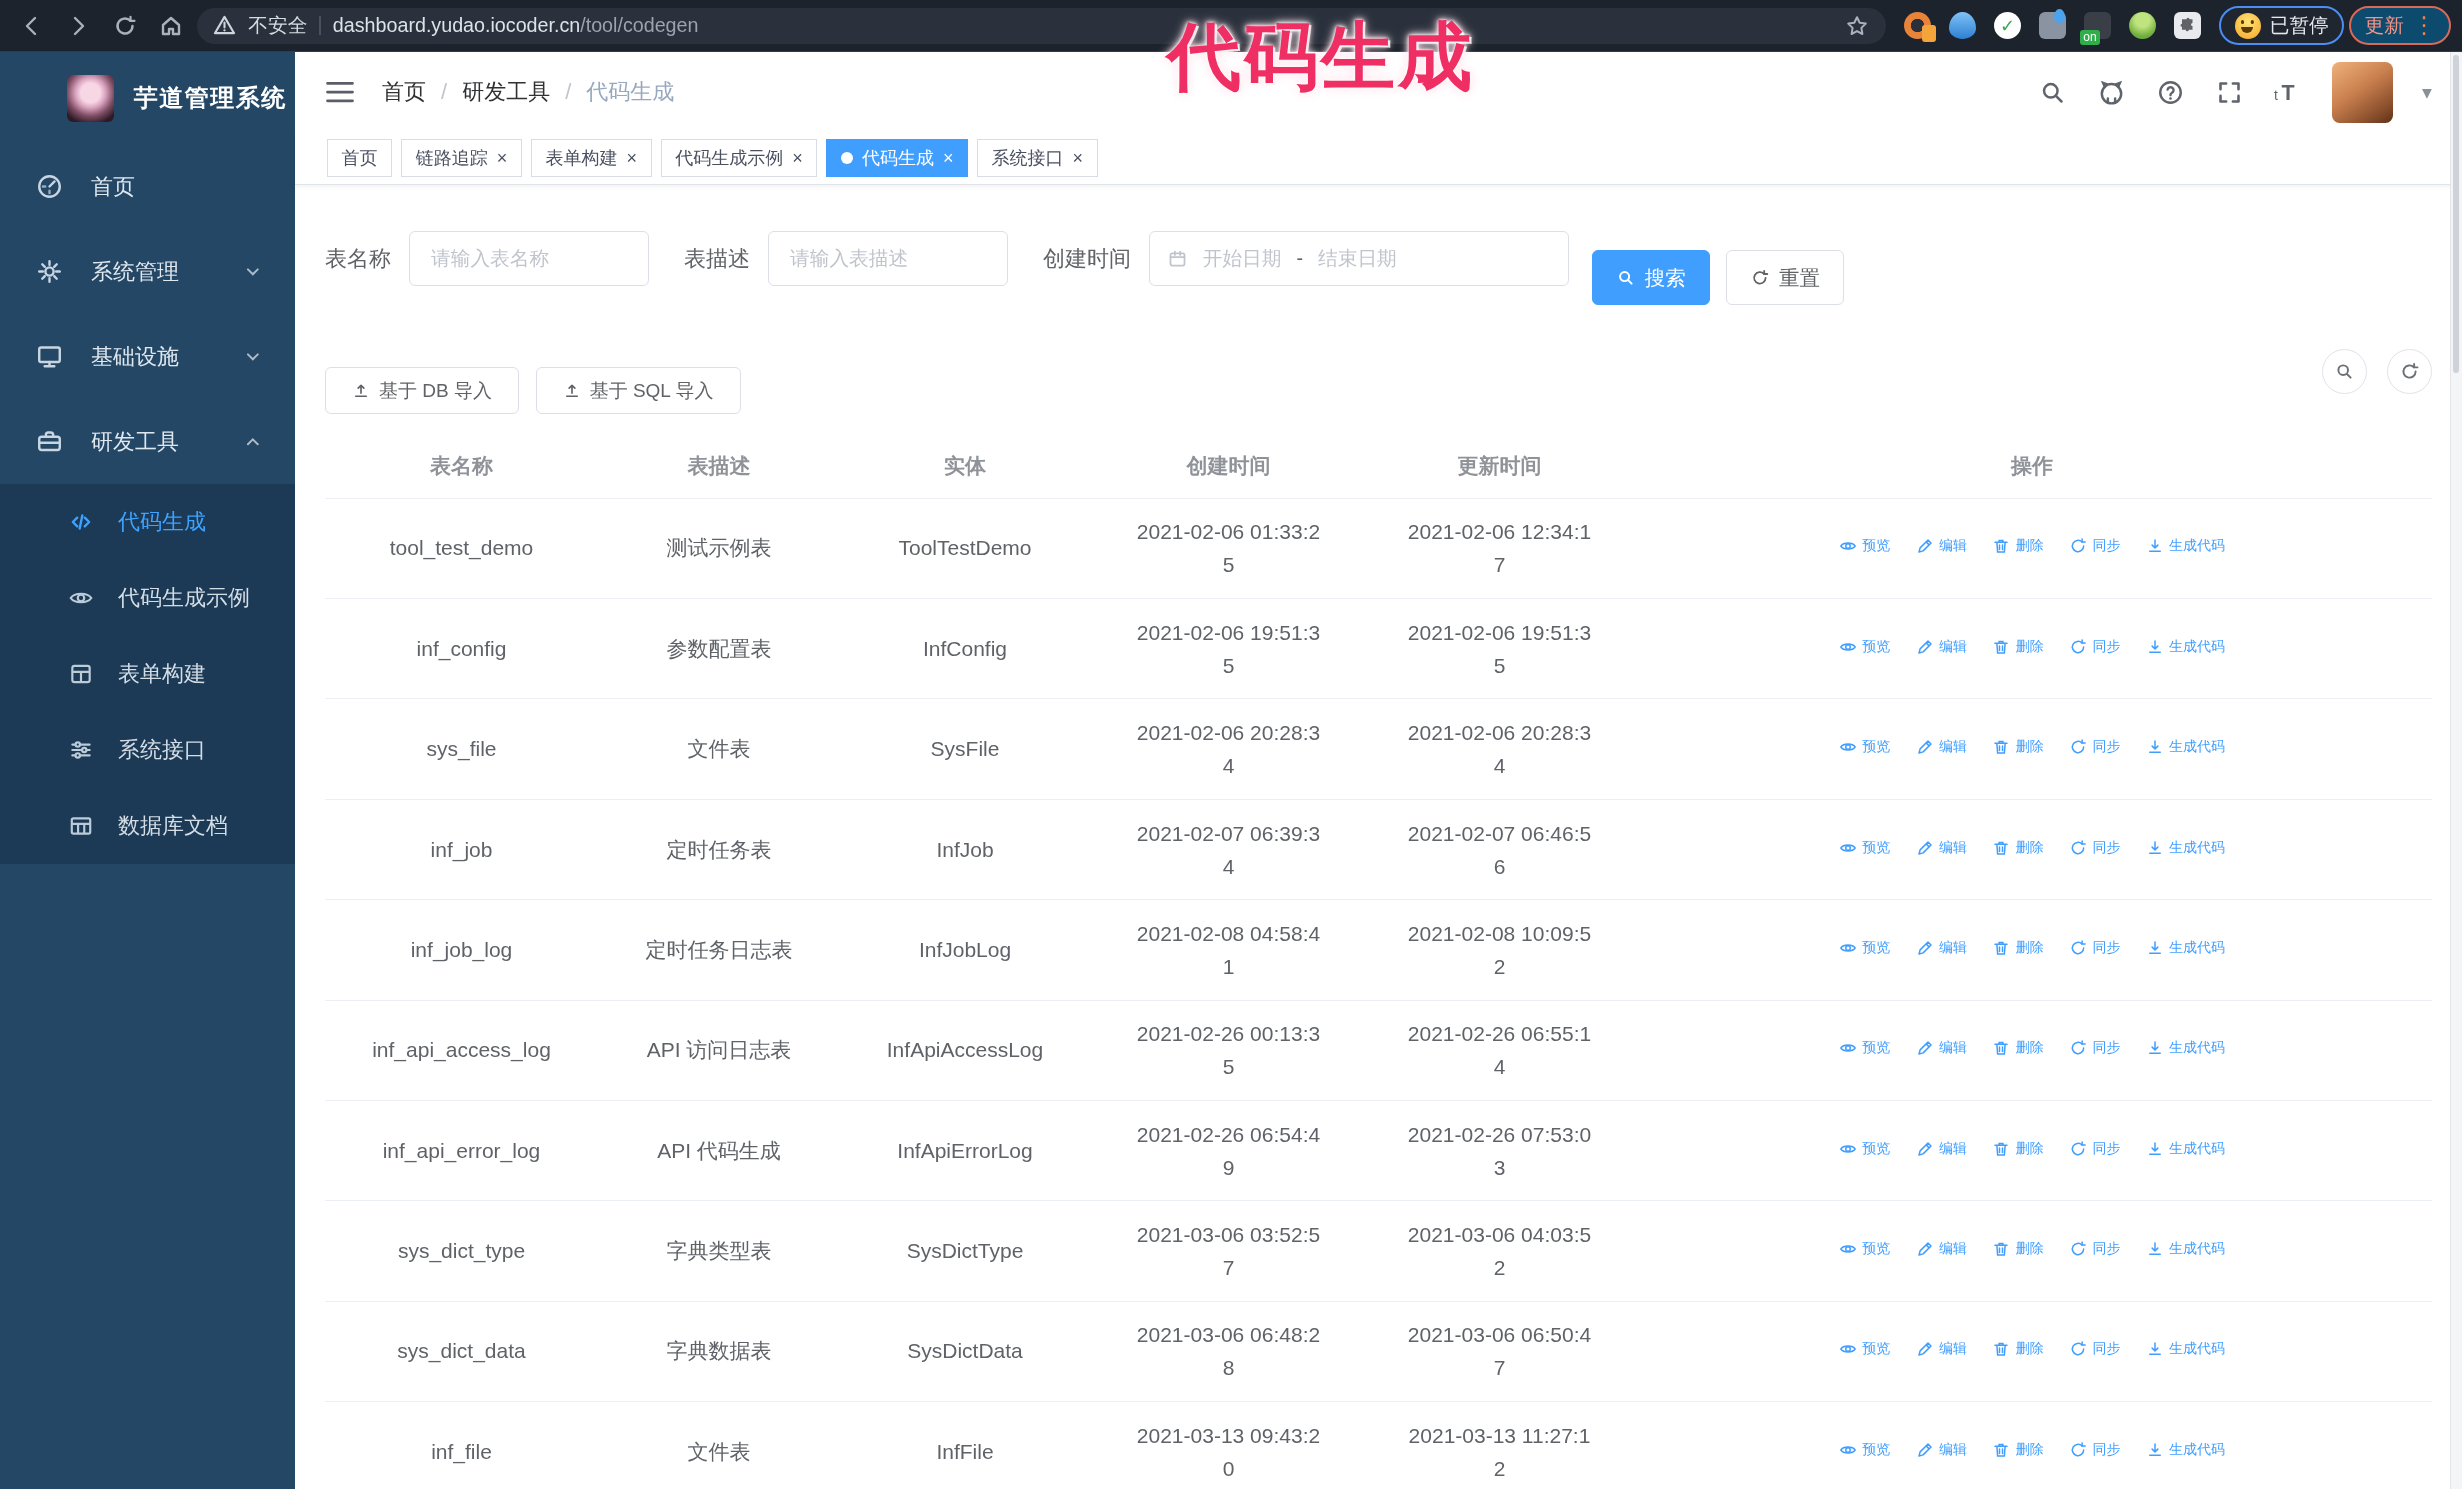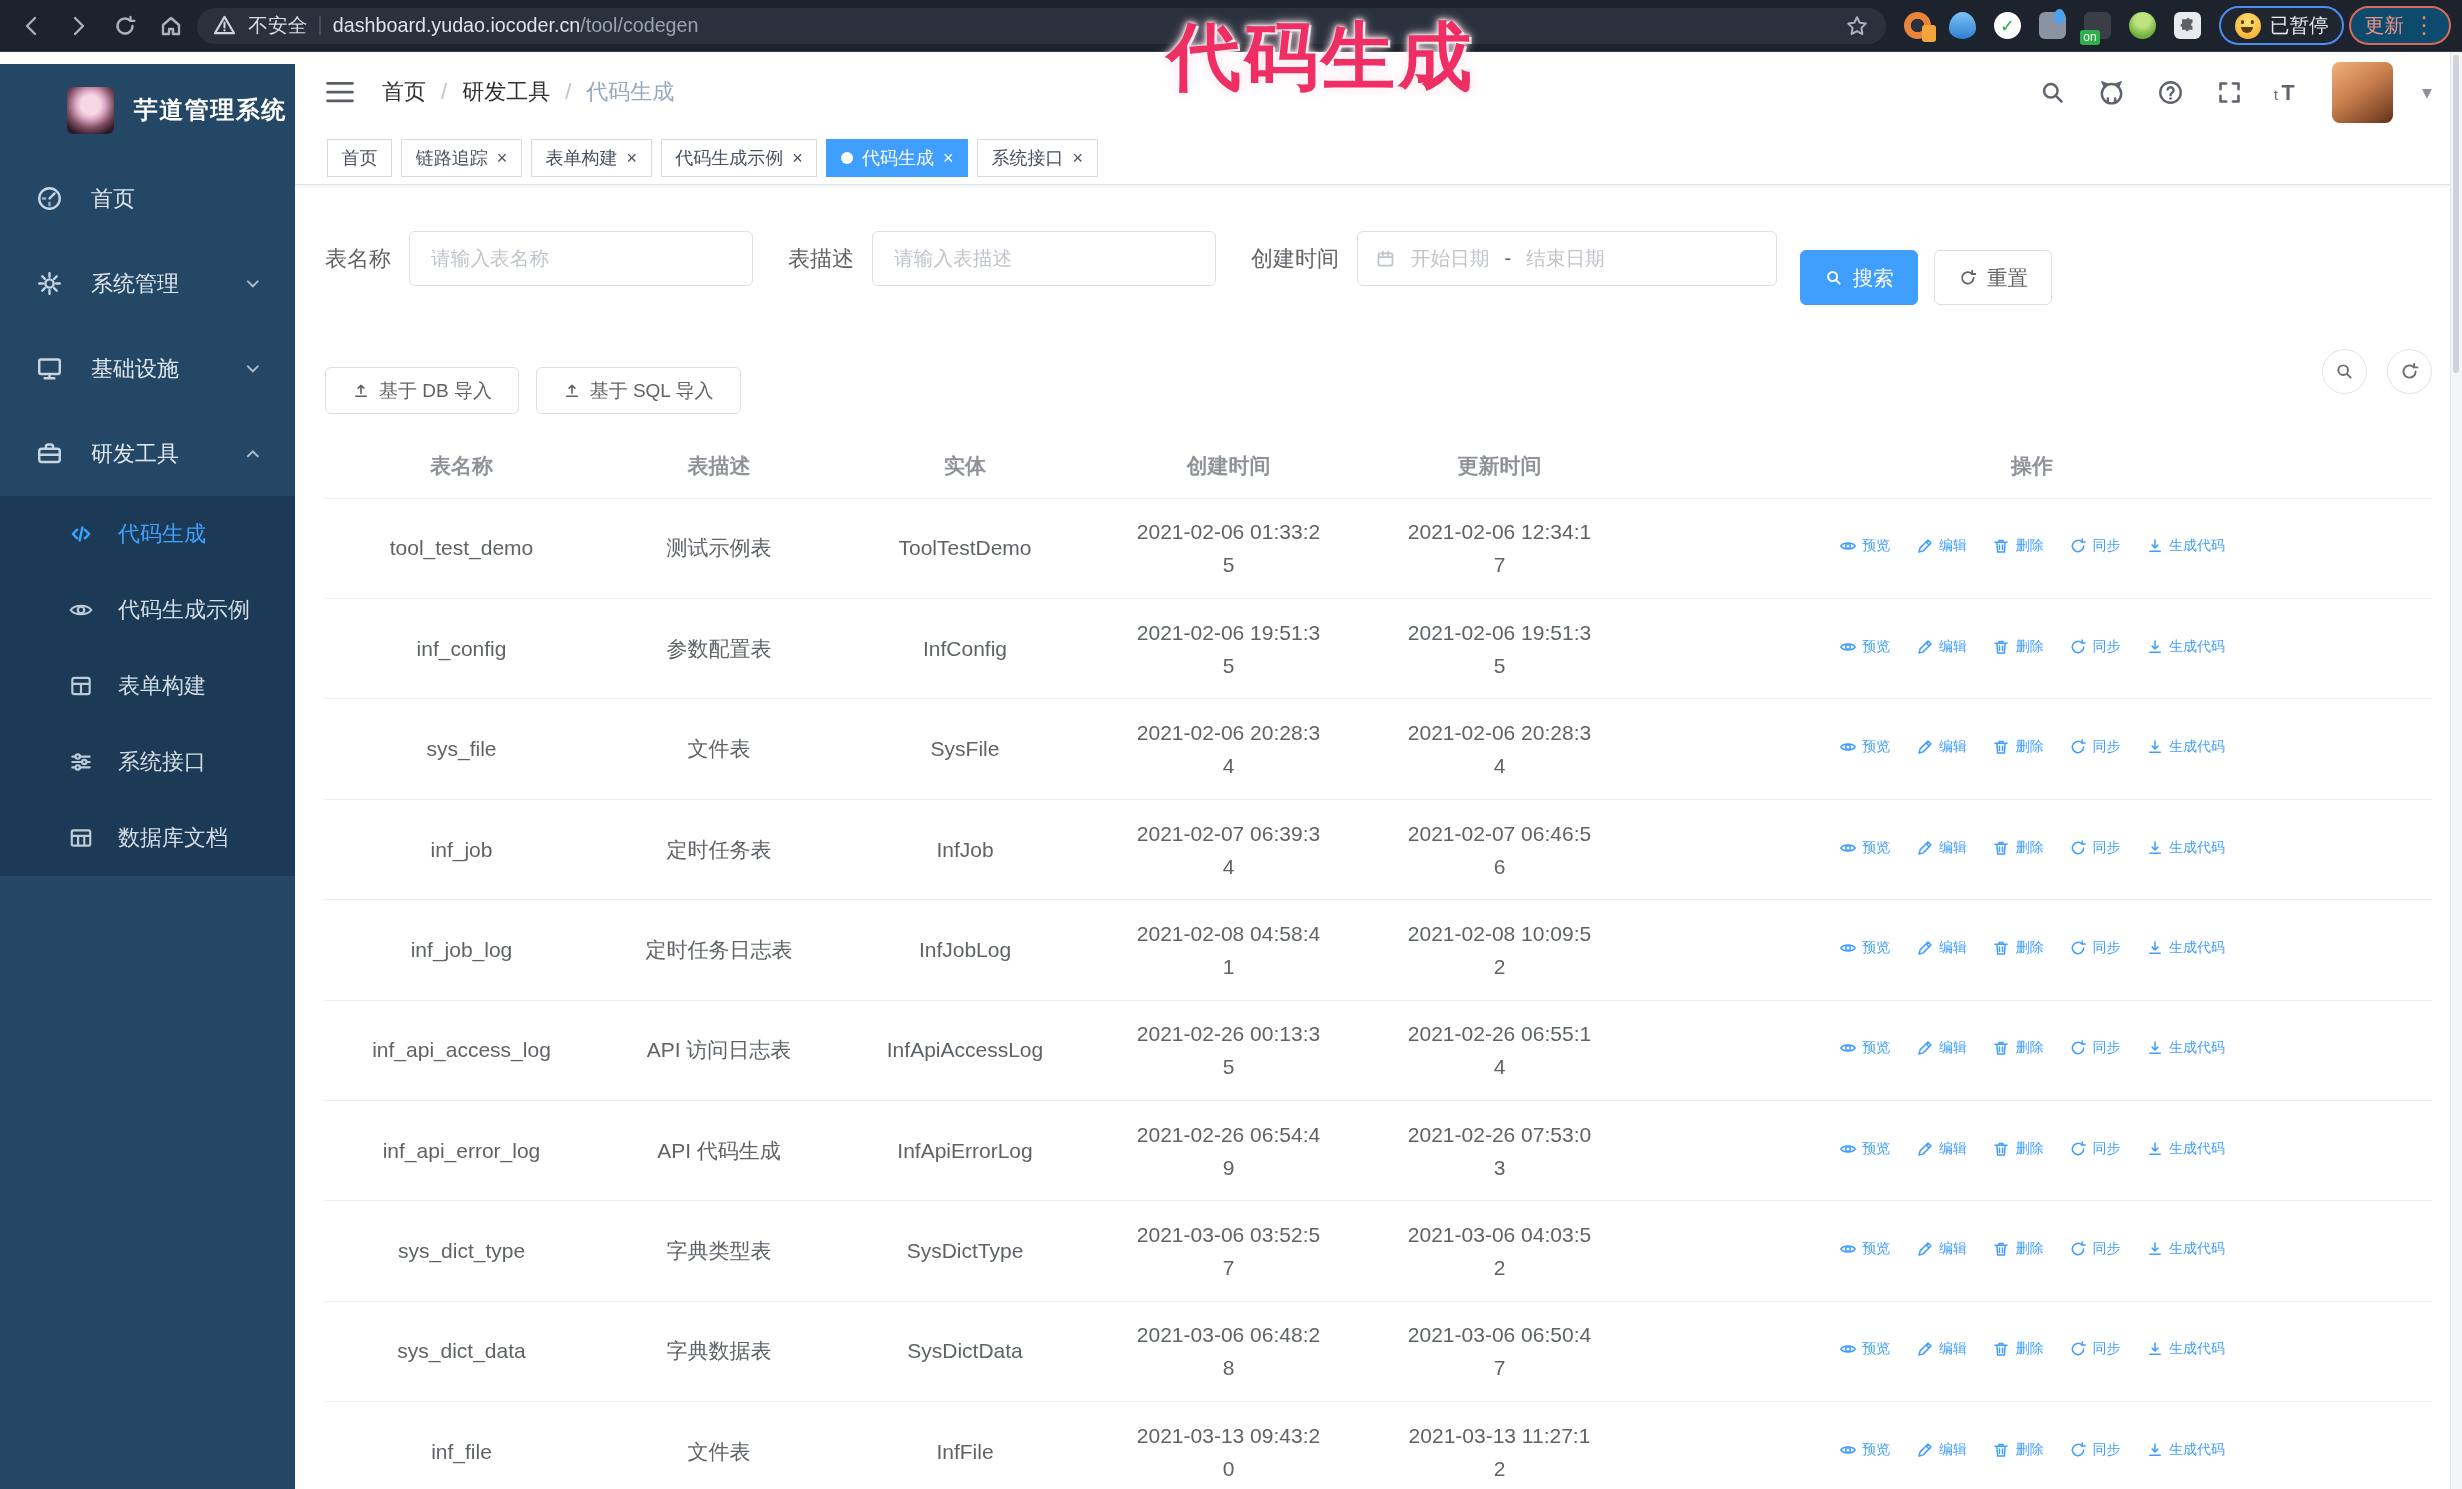--- a/index.html
+++ b/index.html
@@ -34,21 +34,21 @@
   .emoji-face{width:26px;height:26px;border-radius:50%;background:radial-gradient(circle at 50% 35%,#ffe27a,#f5a623);position:relative;}
   .emoji-face::before{content:"";position:absolute;left:6px;top:7.6px;width:3.8px;height:3.8px;border-radius:50%;
       background:#5b3a00;box-shadow:9.8px 0 0 #5b3a00;}
   .emoji-face::after{content:"";position:absolute;left:6.8px;top:14.4px;width:12px;height:6px;border-radius:0 0 12px 12px;background:#5b3a00;}
   .pill-update{background:#0c4a6e;border:2.3px solid #d96a57;color:#f49385;}
   .kebab{color:#e8824f;font-size:23px;line-height:1;}
   
   .annotation{position:absolute;left:1167px;top:7.6px;z-index:60;font-size:74px;font-weight:bold;color:#ef2e63;letter-spacing:3px;
       text-shadow:0 0 3px #fff,0 0 6px #fff,0 0 10.6px #ffd4e1,2.3px 2.3px 0 rgba(255,255,255,.85);}
   
-  .sidebar{position:absolute;left:0;top:64px;width:295px;bottom:0;background:#234765;color:#dfe7ef;}
+  .sidebar{position:absolute;left:0;top:52px;width:295px;bottom:0;background:#234765;color:#dfe7ef;}
   .logo-row{height:92px;display:flex;align-items:center;padding-left:67px;gap:19.7px;}
   .logo-img{width:47px;height:47px;border-radius:6px;flex:0 0 auto;
       background:radial-gradient(circle at 50% 38%,#f8d7e4 0 26%,#d9a4c0 40%,#7e4d63 62%,#2c1a26 85%);}
   .logo-title{color:#ffffff;font-size:24px;font-weight:bold;letter-spacing:1.5px;}
   .menu-item{height:85px;display:flex;align-items:center;padding:0 32px 0 35px;font-size:22px;gap:27px;cursor:pointer;}
   .mi-icon{width:29px;height:29px;color:#c9d6e2;flex:0 0 auto;}
   .chev{margin-left:auto;color:#aebbc9;}
   .submenu{background:#1c3a55;}
   .submenu-item{height:76px;display:flex;align-items:center;padding-left:68px;gap:24px;font-size:22px;color:#d3dde6;cursor:pointer;}
   .submenu-item .mi-icon{width:26px;height:26px;color:#bccbd8;}
@@ -71,21 +71,21 @@
   .tag{height:38px;border:1.5px solid #d8dce5;background:#fff;color:#495060;font-size:18px;
       display:flex;align-items:center;padding:0 13.6px;gap:9px;cursor:pointer;box-sizing:border-box;}
   .tag .dot{display:none;}
   .tag.active{background:#409eff;border-color:#409eff;color:#fff;}
   .tag.active .dot{display:inline-block;width:12px;height:12px;border-radius:50%;background:#fff;}
   .tag .x{font-size:18px;line-height:1;}
   
   .content{padding:27px 30px 0 30px;}
   .filter-row{display:flex;align-items:center;}
   .f-label{font-size:22px;color:#606266;margin-right:18px;}
-  .f-input{width:344px;height:55px;border:1.5px solid #dcdfe6;border-radius:6px;padding:10px 21px;font-size:19.7px;
+  .f-input{width:240px;height:55px;border:1.5px solid #dcdfe6;border-radius:6px;padding:10px 21px;font-size:19.7px;
       color:#606266;box-sizing:border-box;outline:none;margin-right:35px;}
   .f-input::placeholder{color:#c0c4cc;}
   .date-box{width:420px;height:55px;border:1.5px solid #dcdfe6;border-radius:6px;display:flex;align-items:center;
       padding:0 16.7px;gap:15px;font-size:19.7px;color:#c0c4cc;box-sizing:border-box;margin-right:23px;}
   .date-box .cal{color:#c0c4cc;}
   .date-box .dsep{color:#606266;}
   .btn{height:55px;border-radius:6px;font-size:20.5px;display:inline-flex;align-items:center;gap:9px;
       padding:0 23px;cursor:pointer;border:1.5px solid #dcdfe6;background:#fff;color:#606266;box-sizing:border-box;margin-top:38px;}
   .btn.primary{background:#409eff;border-color:#409eff;color:#fff;}
   .toolbar-row{margin-top:24px;display:flex;align-items:center;}

